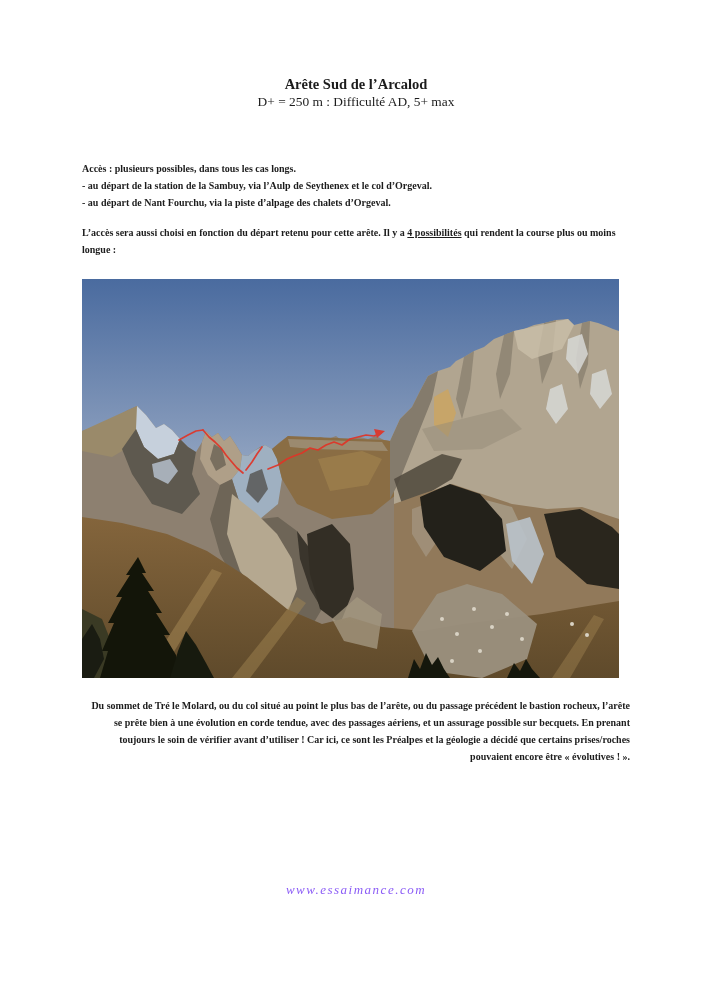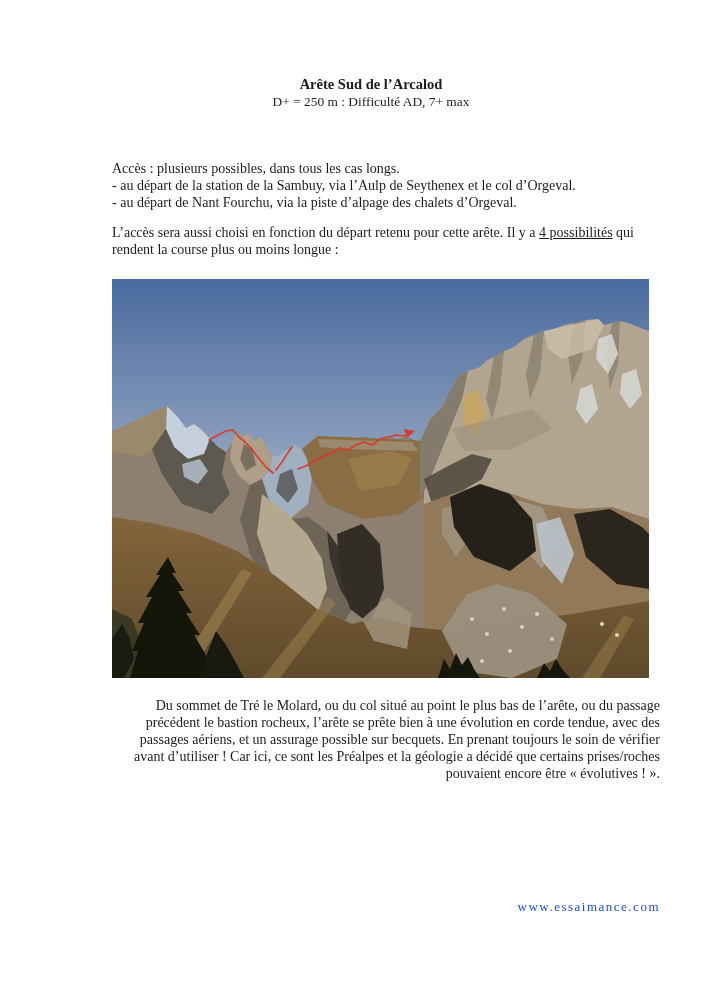--- a/index.html
+++ b/index.html
@@ -11,69 +11,71 @@
     width: 705px;
     height: 1000px;
     font-family: "Liberation Serif", serif;
     color: #1c1c1c;
     overflow: hidden;
   }
   .page {
     box-sizing: border-box;
     width: 705px;
     height: 1000px;
-    padding: 76px 75px 0 112px;
+    padding: 76px 75px 0 82px;
   }
   .title-block {
     text-align: center;
   }
   .doc-title {
     font-size: 14.5px;
     font-weight: bold;
     line-height: 17px;
   }
   .doc-subtitle {
     font-size: 13.4px;
     line-height: 17px;
   }
   .para {
-    font-size: 14px;
+    font-size: 10px;
     line-height: 17px;
     margin: 0;
     width: 548px;
+    font-weight: bold;
   }
   .access-block { margin-top: 50px; }
   .note-block  { margin-top: 13px; }
   .u { text-decoration: underline; text-align: right; }
   .photo-wrap {
     margin-top: 21px;
     width: 537px;
     height: 399px;
     line-height: 0;
   }
   .photo-wrap svg { display: block; }
   .desc-block { margin-top: 19px; text-align: right; }
   .site-footer {
     margin-top: 117px;
     width: 548px;
-    text-align: right;
+    text-align: center;
     font-size: 13px;
+    font-style: italic;
     letter-spacing: 1.5px;
     word-spacing: 2px;
-    color: #1d4ed8;
+    color: #8b5cf6;
   }
 </style>
 </head>
 <body>
 
 <div class="page">
 
   <div class="title-block">
     <div class="doc-title">Arête Sud de l’Arcalod</div>
-    <div class="doc-subtitle">D+ = 250 m : Difficulté AD, 7+ max</div>
+    <div class="doc-subtitle">D+ = 250 m : Difficulté AD, 5+ max</div>
   </div>
 
   <div class="para access-block">
     <div>Accès : plusieurs possibles, dans tous les cas longs.</div>
     <div>- au départ de la station de la Sambuy, via l’Aulp de Seythenex et le col d’Orgeval.</div>
     <div>- au départ de Nant Fourchu, via la piste d’alpage des chalets d’Orgeval.</div>
   </div>
 
   <p class="para note-block"><span>L’accès sera aussi choisi en fonction du départ retenu pour cette arête. Il y a </span><span class="u">4 possibilités</span><span> qui rendent la course plus ou moins longue :</span></p>
 

